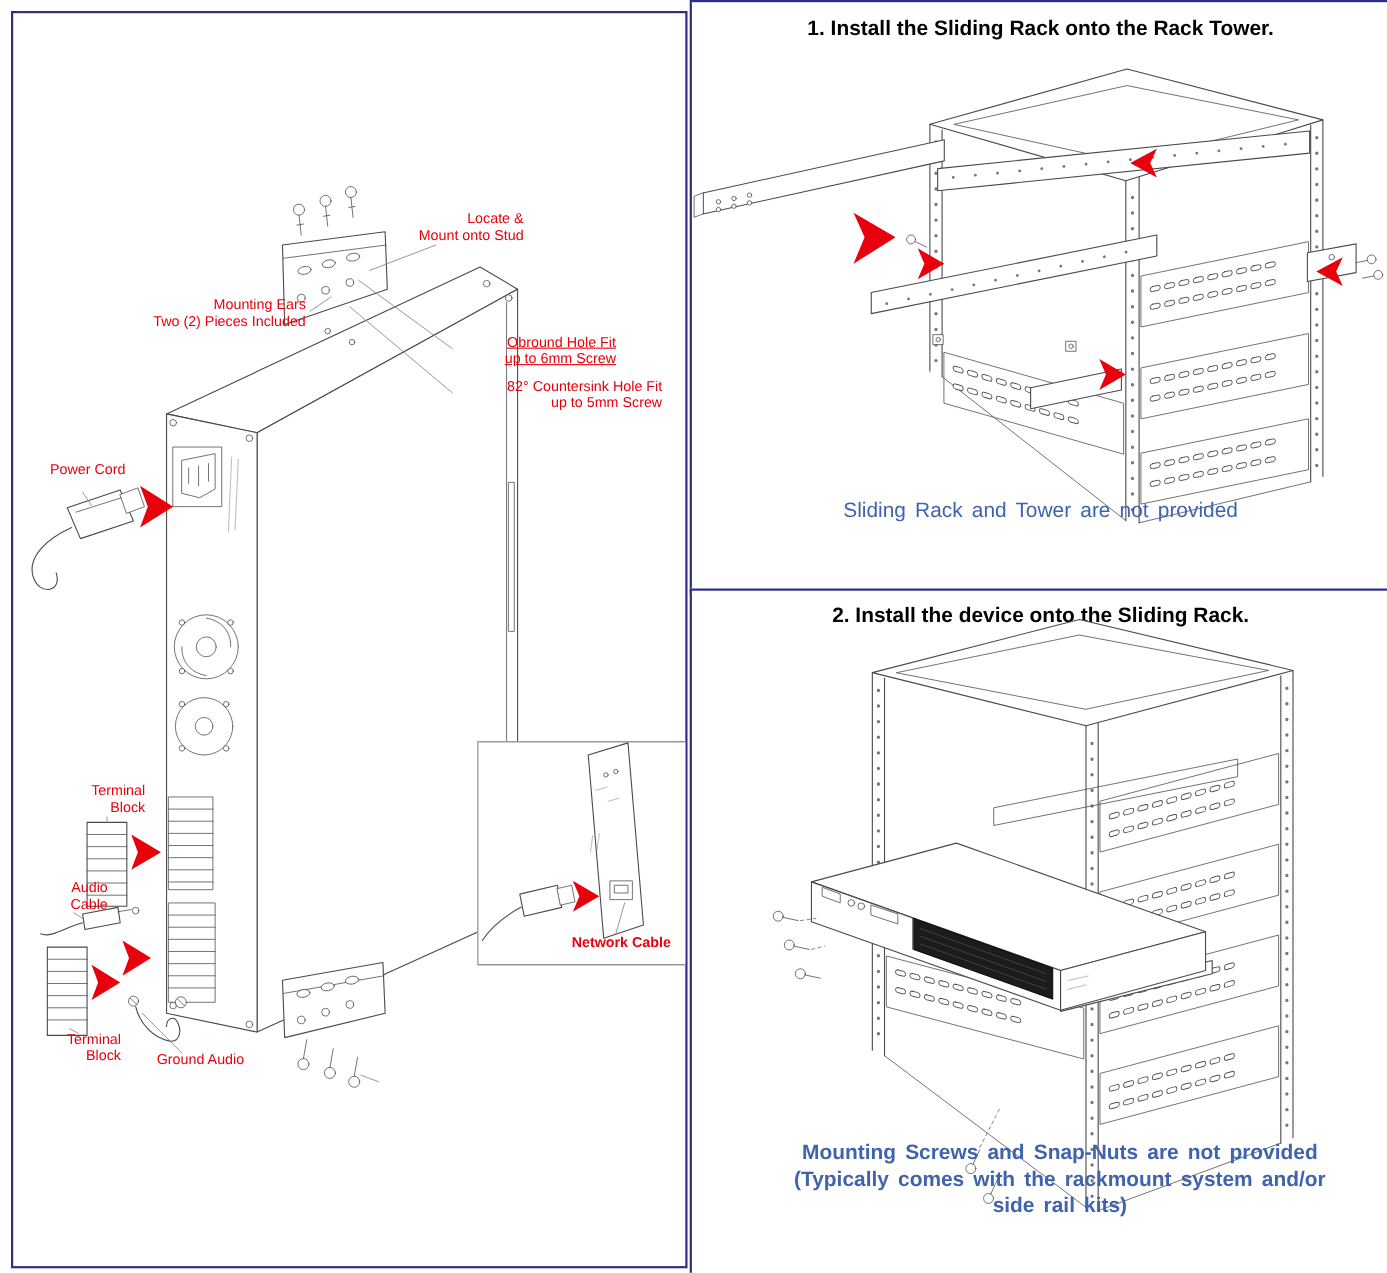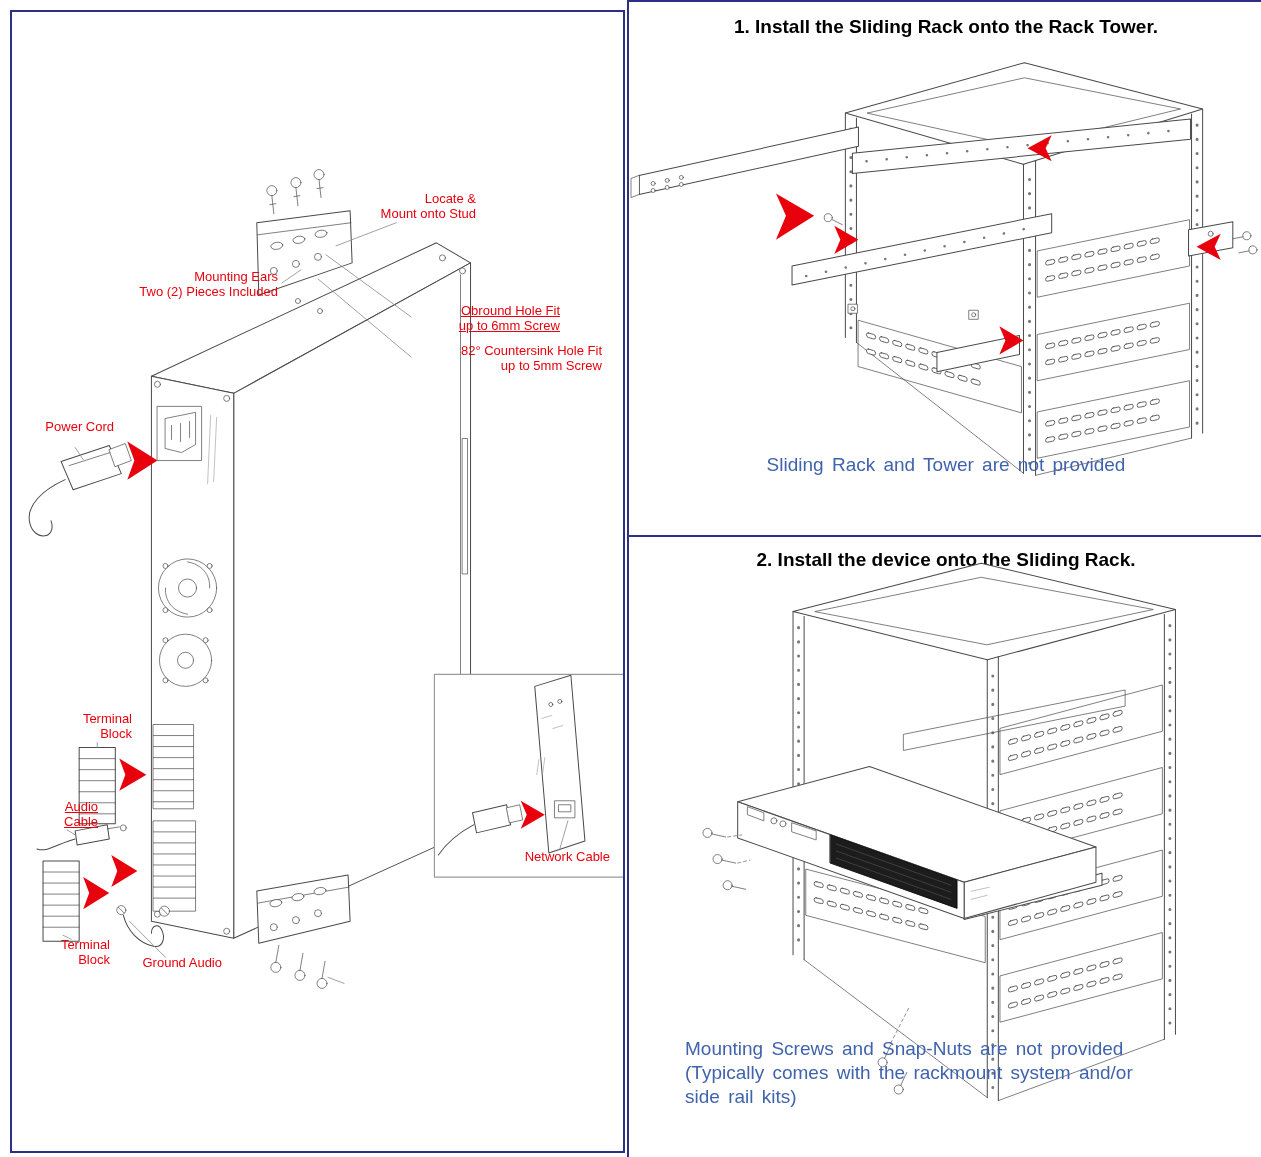--- a/index.html
+++ b/index.html
@@ -236,26 +236,26 @@
 Mount onto Stud</div>
   <div class="callout" style="left:104px;top:258px;width:162px;">Mounting Ears
 Two (2) Pieces Included</div>
   <div class="callout" style="left:398px;top:292px;width:150px;text-decoration:underline;">Obround Hole Fit
 up to 6mm Screw</div>
   <div class="callout" style="left:398px;top:332px;width:192px;">82° Countersink Hole Fit
 up to 5mm Screw</div>
   <div class="callout" style="left:16px;top:408px;width:86px;">Power Cord</div>
   <div class="callout" style="left:50px;top:700px;width:70px;">Terminal
 Block</div>
-  <div class="callout" style="left:24px;top:788px;width:62px;text-decoration:underline;">Audio
+  <div class="callout" style="left:24px;top:788px;width:62px;">Audio
 Cable</div>
   <div class="callout" style="left:26px;top:926px;width:72px;">Terminal
 Block</div>
   <div class="callout" style="left:110px;top:944px;width:100px;">Ground Audio</div>
-  <div class="callout" style="left:470px;top:838px;width:128px;">Network Cable</div>
+  <div class="callout" style="left:470px;top:838px;width:128px;font-weight:bold;">Network Cable</div>
 </section>
 
 <section class="panel" id="step1-panel">
   <h2 class="step-title" style="top:14px;">1. Install the Sliding Rack onto the Rack Tower.</h2>
 
   <svg class="fill-svg" viewBox="0 0 630 532">
     <defs>
       <g id="s1row">
         <rect class="slot" x="0" y="0" width="9" height="4.5" rx="2"></rect>
         <rect class="slot" x="13" y="0" width="9" height="4.5" rx="2"></rect>
@@ -424,16 +424,16 @@
       <path class="dash" d="M98,298 L112,296"></path>
       <path class="dash" d="M108,324 L120,321"></path>
       <circle class="fwt" cx="252" cy="522" r="4.5"></circle>
         <line class="lnt" x1="254" y1="518" x2="260" y2="505"></line>
       <circle class="fwt" cx="268" cy="549" r="4.5"></circle>
         <line class="lnt" x1="270" y1="545" x2="276" y2="532"></line>
       <path class="dash" d="M260,503 L278,468"></path>
     </g>
   </svg>
 
-  <div class="blue-note" style="left:56px;top:500px;width:525px;line-height:1.25;text-align:left;">Mounting Screws and Snap-Nuts are not provided
+  <div class="blue-note" style="left:72px;top:500px;width:525px;line-height:1.25;text-align:center;font-weight:bold;">Mounting Screws and Snap-Nuts are not provided
 (Typically comes with the rackmount system and/or
 side rail kits)</div>
 </section>
 
 </body></html>

